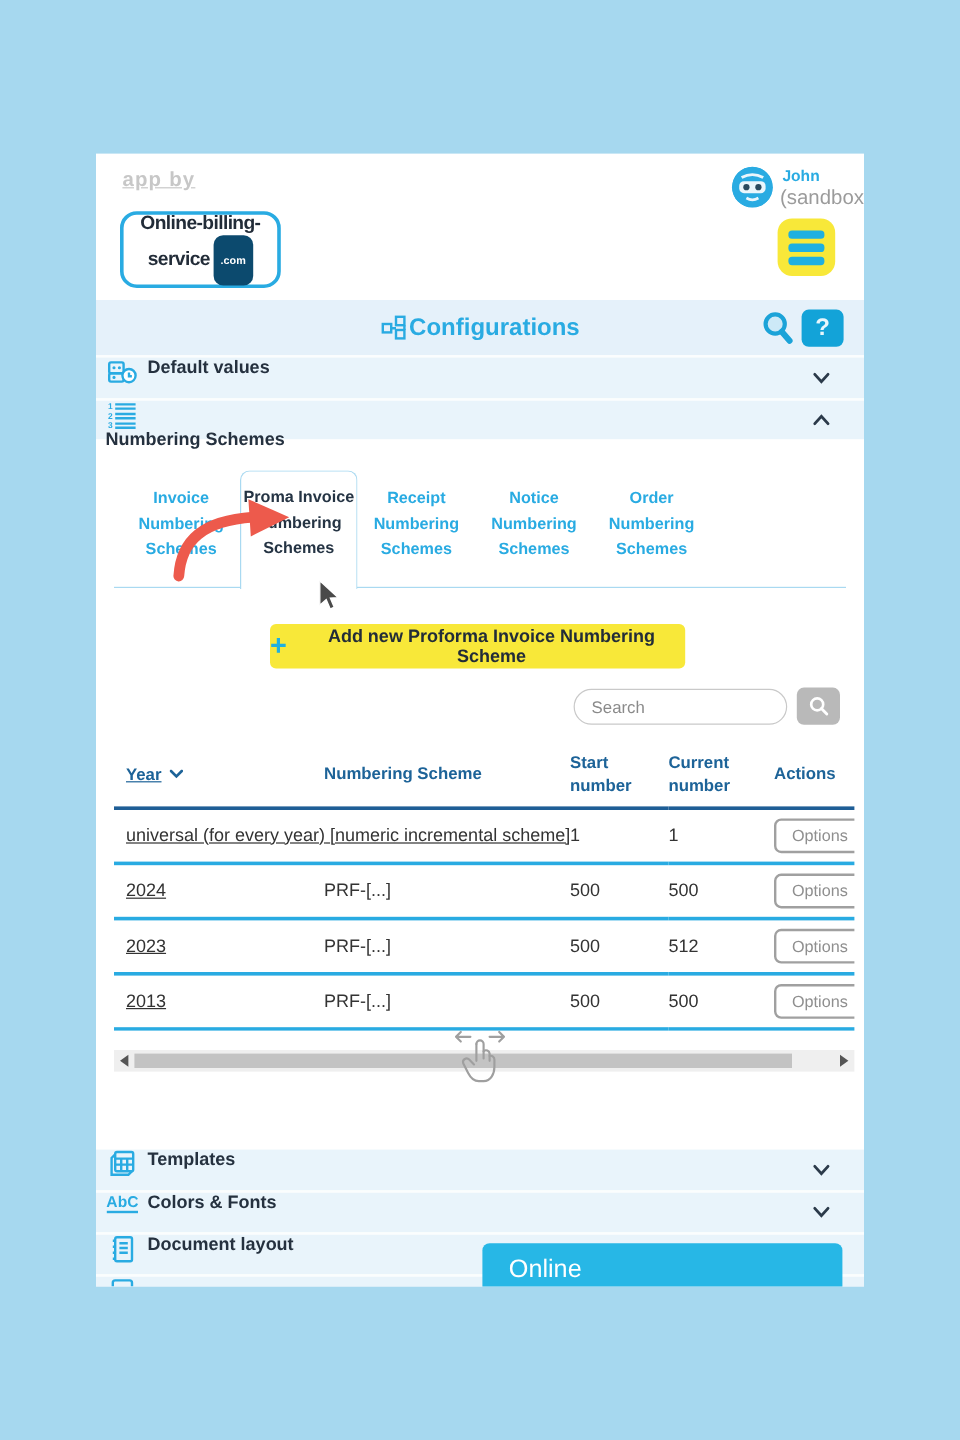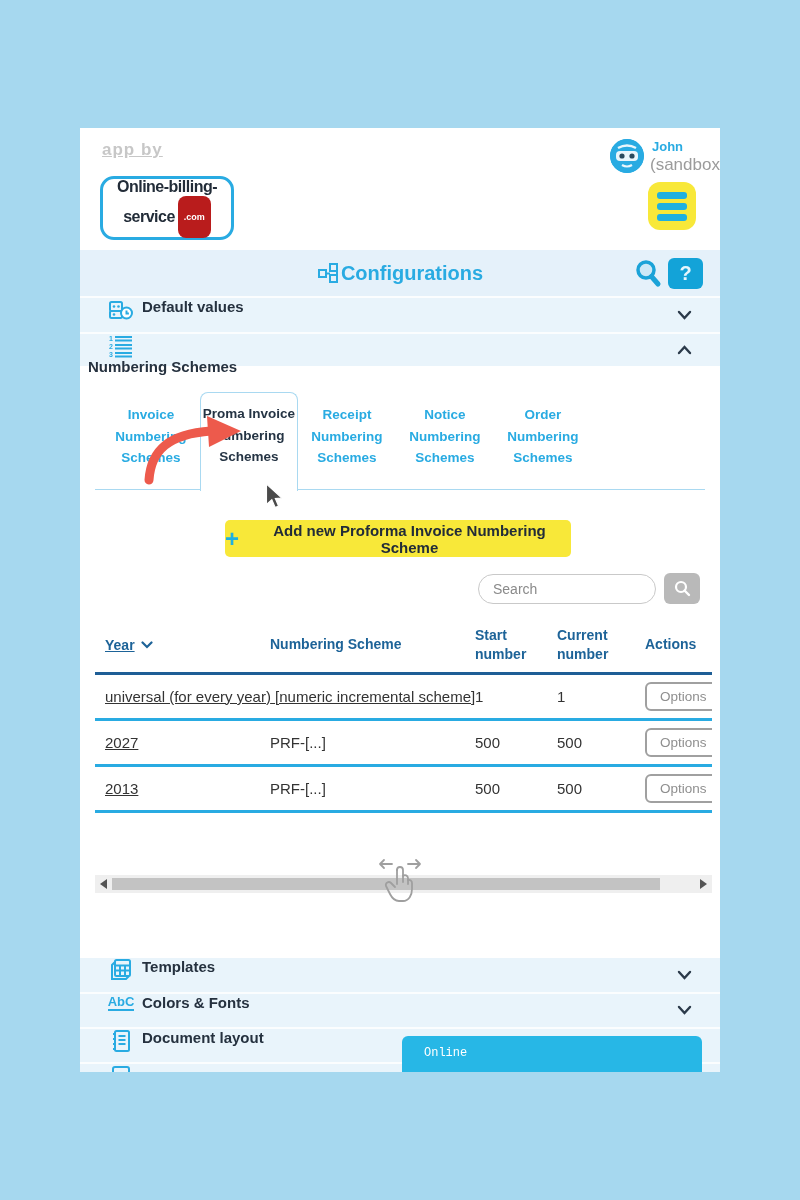--- a/index.html
+++ b/index.html
@@ -21,21 +21,21 @@
   }
   .logo {
     position:absolute; left:20px; top:48px; width:134px; height:64px;
     border:3px solid #29abe2; border-radius:14px;
     display:flex; flex-direction:column; align-items:center; justify-content:center;
     background:#fff;
   }
   .logo-l1 { font-weight:bold; font-size:16px; color:#222c38; letter-spacing:-0.5px; }
   .logo-l2 { font-weight:bold; font-size:16px; color:#222c38; display:flex; align-items:center; letter-spacing:-0.5px;}
   .logo-tld {
-    background:#b91c1c; color:#fff; font-size:9px; font-weight:bold;
+    background:#0c4a6e; color:#fff; font-size:9px; font-weight:bold;
     border-radius:8px; padding:16px 6px; margin-left:3px; letter-spacing:0;
   }
   .avatar {
     position:absolute; left:530px; top:11px; width:34px; height:34px;
     border-radius:50%; background:#29abe2; overflow:hidden;
   }
   .user-name { position:absolute; left:572px; top:11px; font-size:13px; color:#29abe2; font-weight:bold;}
   .user-env  { position:absolute; left:570px; top:27px; font-size:17px; color:#9b9b9b; }
   .hamburger {
     position:absolute; left:568px; top:54px; width:48px; height:48px;
@@ -54,21 +54,21 @@
   .help-btn {
     position:absolute; left:588px; top:8px; width:35px; height:31px;
     background:#13a3d8; border-radius:6px; color:#e8f6fc; font-weight:bold; font-size:20px;
     display:flex; align-items:center; justify-content:center; cursor:pointer;
   }
   
   .acc-row {
     position:absolute; left:0; width:640px; height:34px; background:#e9f4fb;
     display:flex; align-items:flex-start; cursor:pointer;
   }
-  .acc-row .icn { width:26px; margin-left:28px; display:flex; justify-content:center; }
+  .acc-row .icn { width:26px; margin-left:9px; display:flex; justify-content:center; }
   .acc-row .lbl { margin-left:8px; font-size:15px; font-weight:bold; color:#25313f; }
   .acc-row .chev { position:absolute; right:28px; top:12px; }
   
   .tabbar {
     position:absolute; left:15px; top:264px; width:610px; height:98px;
     border-bottom:1px solid #a9d9f1; display:flex; padding-left:7px;
   }
   .tab {
     width:98px; text-align:center; padding-top:12px;
     font-size:13.5px; font-weight:bold; color:#29abe2; line-height:1.6; cursor:pointer;
@@ -130,21 +130,21 @@
   .hs-left  { margin-left:5px;  border-width:5px 7px 5px 0; border-color:transparent #555 transparent transparent; }
   .hs-right { margin-right:5px; border-width:5px 0 5px 7px; border-color:transparent transparent transparent #555; }
   .hs-track { flex:1; height:18px; position:relative; }
   .hs-thumb { position:absolute; left:5px; top:3px; width:548px; height:12px; background:#c3c3c3; cursor:grab;}
   .swipe-annot { position:absolute; left:297px; top:728px; pointer-events:none; }
   
   
   .toast {
     position:absolute; left:322px; top:908px; width:300px; height:44px;
     background:#27b7e6; border-radius:6px 6px 0 0; color:#fff;
-    font-size:12px; padding:10px 0 0 22px;font-family:Liberation Mono, monospace;
+    font-size:21px; padding:10px 0 0 22px;
   }
   .divline { position:absolute; left:0; width:640px; height:2px; background:#fbfdfe; }
   svg { display:block; }
 </style>
 </head>
 <body>
 
 <div class="card">
 
   <div class="appby">app by</div>
@@ -301,24 +301,31 @@
       <tbody>
         <tr>
           <td colspan="2">
             <span>universal (for every year)</span> <span>[numeric incremental scheme]</span>
           </td>
           <td>1</td>
           <td>1</td>
           <td><button class="opt-btn">Options</button></td>
         </tr>
         <tr>
-          <td>2027</td>
+          <td>2024</td>
           <td>PRF-[...]</td>
           <td>500</td>
           <td>500</td>
+          <td><button class="opt-btn">Options</button></td>
+        </tr>
+        <tr>
+          <td>2023</td>
+          <td>PRF-[...]</td>
+          <td>500</td>
+          <td>512</td>
           <td><button class="opt-btn">Options</button></td>
         </tr>
         <tr>
           <td>2013</td>
           <td>PRF-[...]</td>
           <td>500</td>
           <td>500</td>
           <td><button class="opt-btn">Options</button></td>
         </tr>
       </tbody>

